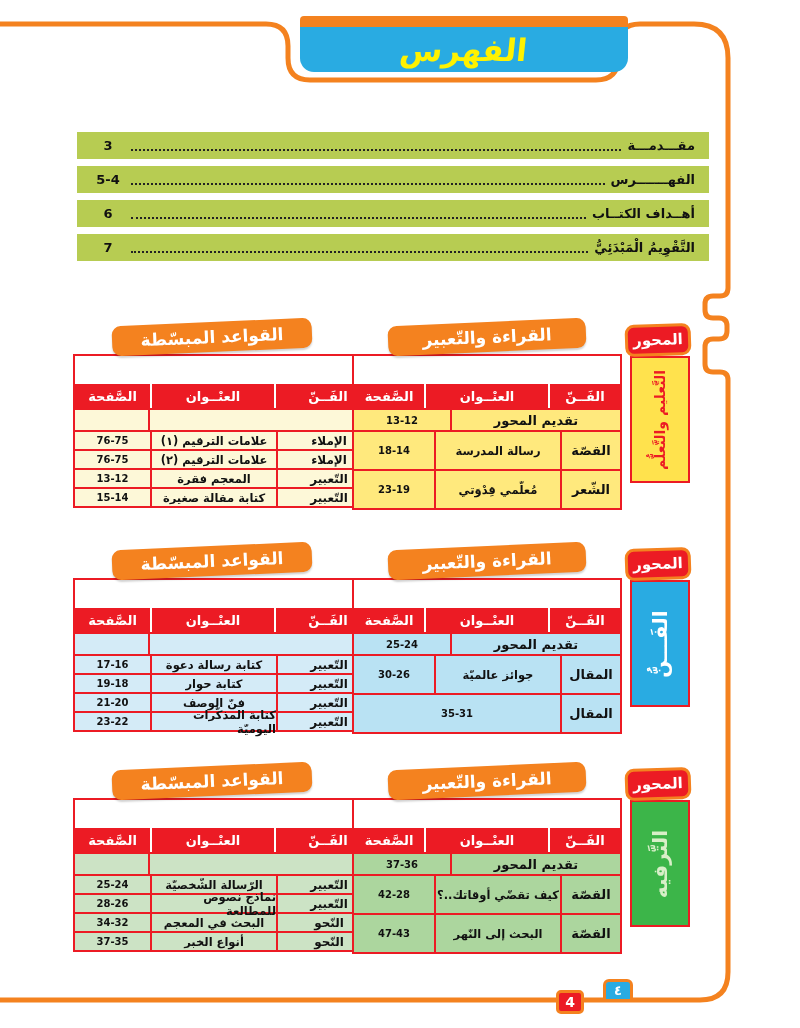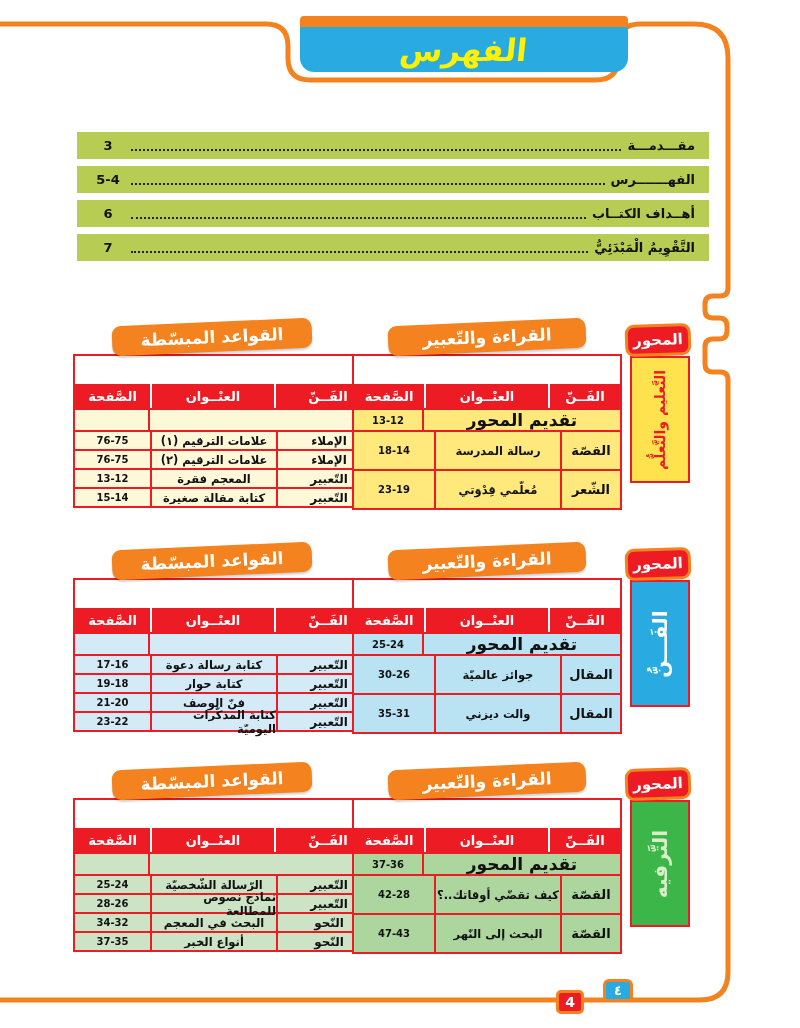--- a/index.html
+++ b/index.html
@@ -40,21 +40,21 @@
       display:flex;align-items:center;justify-content:center;margin-top:28px;}
   .w-fan-l{width:104px}.w-fan-r{width:70px}.w-unwan{width:122px}.w-safha{flex:1}
   .tr{display:flex;direction:rtl;border-top:2px solid var(--red);}
   .rh-s{height:20px}.rh-m{height:17px}.rh-b{height:37px}
   .td{display:flex;align-items:center;justify-content:center;font-weight:bold;color:#111;box-sizing:border-box;}
   .td-fan-l{width:104px;border-left:2px solid var(--red);font-size:12px}
   .td-fan-r{width:60px;border-left:2px solid var(--red);font-size:13px}
   .td-unwan{width:126px;border-left:2px solid var(--red);font-size:11.5px}
   .td-page{flex:1;font-size:10px;direction:ltr}
   .td-merge-l{width:232px;border-left:2px solid var(--red);font-size:13px}
-  .td-merge-r{width:198px;border-left:2px solid var(--red);font-size:17px}
+  .td-merge-r{width:170px;border-left:2px solid var(--red);font-size:13px}
 
   .s1 .tbl-left .tr{background:var(--sec1_left_row_bg)}
   .s1 .tbl-right .tr{background:var(--sec1_right_row_bg)}
   .s2 .tbl-left .tr{background:var(--sec2_left_row_bg)}
   .s2 .tbl-right .tr{background:var(--sec2_right_row_bg)}
   .s3 .tbl-left .tr{background:var(--sec3_left_row_bg)}
   .s3 .tbl-right .tr{background:var(--sec3_right_row_bg)}
 
   .mihwar{position:absolute;left:625px;top:2px;width:66px;height:32px;background:var(--red);
           border:3px solid var(--frame_orange);border-radius:9px;color:#fff;font-weight:bold;
@@ -223,21 +223,20 @@
         <div class="td td-merge-r">تقديم المحور</div>
         <div class="td td-page">25-24</div>
       </div>
       <div class="tr rh-b">
         <div class="td td-fan-r">المقال</div>
         <div class="td td-unwan">جوائز عالميّة</div>
         <div class="td td-page">30-26</div>
       </div>
       <div class="tr rh-b">
         <div class="td td-fan-r">المقال</div>
-        <div class="td td-unwan">والت ديزني</div>
         <div class="td td-page">35-31</div>
       </div>
     </div>
 
     <div class="mihwar">المحور</div>
     <div class="strip">
       <span class="strip-text">الفَـــنُّ</span>
     </div>
   </div>
 

